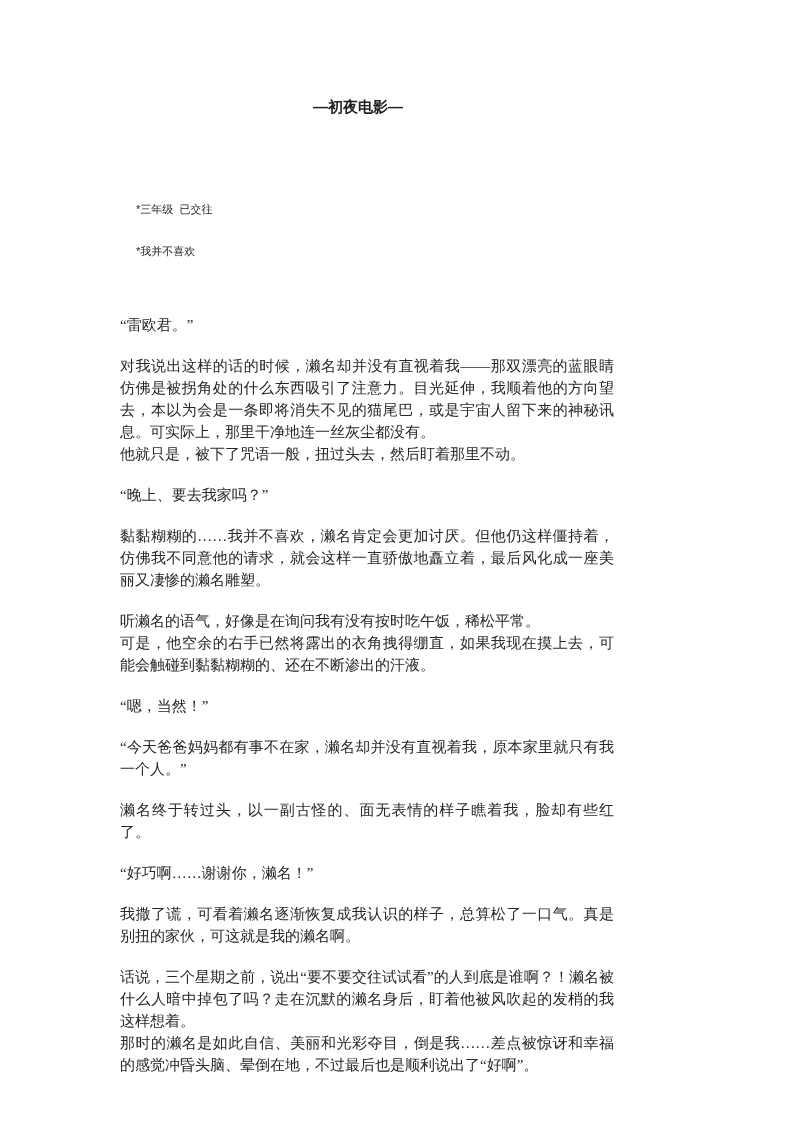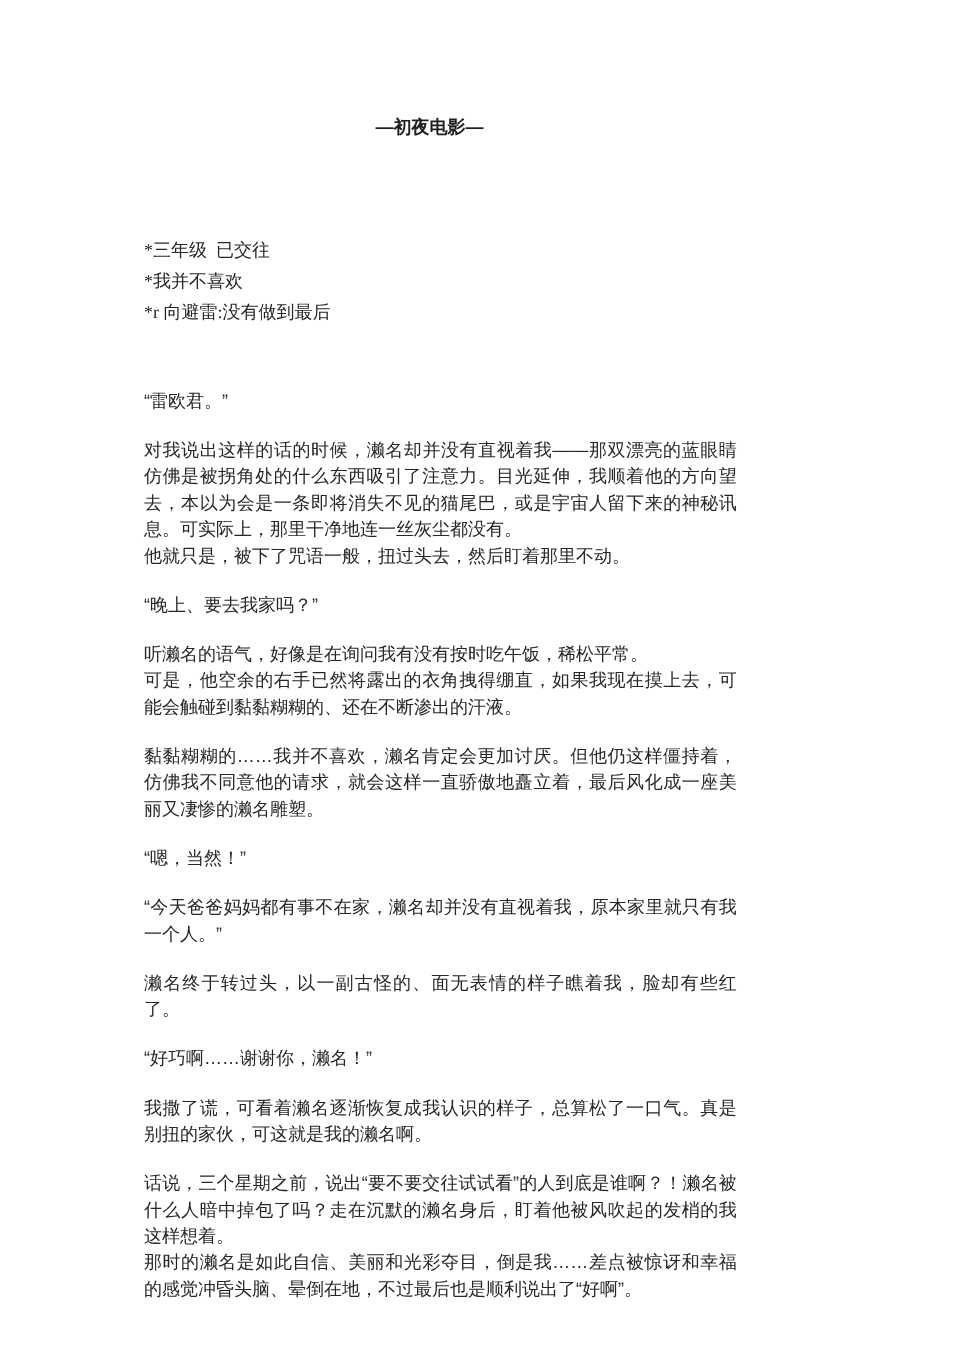--- a/index.html
+++ b/index.html
@@ -27,59 +27,58 @@
     font-weight: bold;
     line-height: 22px;
     text-align: center;
     color: #1f1f1f;
   }
   .meta {
     margin-top: 78px;
     padding: 0 102px 0 120px;
   }
   .note {
-    margin: 0;
-    font-size: 15px;
+    margin: 16px;
+    font-size: 11px;
     line-height: 26px;
     white-space: pre-wrap;
-    font-family: Liberation Serif, serif;
   }
   .body {
     margin-top: 50px;
     padding: 0 102px 0 120px;
+    font-family: Liberation Serif, serif;
   }
   .para {
     margin: 0 0 19px 0;
     font-size: 15px;
     line-height: 22px;
     text-align: justify;
     white-space: pre-wrap;
   }
 </style>
 </head>
 <body>
 
 <div class="page">
 
   <h1 class="title">—初夜电影—</h1>
 
   <div class="meta">
     <p class="note">*三年级  已交往</p>
     <p class="note">*我并不喜欢</p>
-    <p class="note">*r 向避雷:没有做到最后</p>
   </div>
 
   <div class="body">
     <p class="para">“雷欧君。”</p>
     <p class="para">对我说出这样的话的时候，濑名却并没有直视着我——那双漂亮的蓝眼睛仿佛是被拐角处的什么东西吸引了注意力。目光延伸，我顺着他的方向望去，本以为会是一条即将消失不见的猫尾巴，或是宇宙人留下来的神秘讯息。可实际上，那里干净地连一丝灰尘都没有。
 他就只是，被下了咒语一般，扭过头去，然后盯着那里不动。</p>
     <p class="para">“晚上、要去我家吗？”</p>
+    <p class="para">黏黏糊糊的……我并不喜欢，濑名肯定会更加讨厌。但他仍这样僵持着，仿佛我不同意他的请求，就会这样一直骄傲地矗立着，最后风化成一座美丽又凄惨的濑名雕塑。</p>
     <p class="para">听濑名的语气，好像是在询问我有没有按时吃午饭，稀松平常。
 可是，他空余的右手已然将露出的衣角拽得绷直，如果我现在摸上去，可能会触碰到黏黏糊糊的、还在不断渗出的汗液。</p>
-    <p class="para">黏黏糊糊的……我并不喜欢，濑名肯定会更加讨厌。但他仍这样僵持着，仿佛我不同意他的请求，就会这样一直骄傲地矗立着，最后风化成一座美丽又凄惨的濑名雕塑。</p>
     <p class="para">“嗯，当然！”</p>
     <p class="para">“今天爸爸妈妈都有事不在家，濑名却并没有直视着我，原本家里就只有我一个人。”</p>
     <p class="para">濑名终于转过头，以一副古怪的、面无表情的样子瞧着我，脸却有些红了。</p>
     <p class="para">“好巧啊……谢谢你，濑名！”</p>
     <p class="para">我撒了谎，可看着濑名逐渐恢复成我认识的样子，总算松了一口气。真是别扭的家伙，可这就是我的濑名啊。</p>
     <p class="para">话说，三个星期之前，说出“要不要交往试试看”的人到底是谁啊？！濑名被什么人暗中掉包了吗？走在沉默的濑名身后，盯着他被风吹起的发梢的我这样想着。
 那时的濑名是如此自信、美丽和光彩夺目，倒是我……差点被惊讶和幸福的感觉冲昏头脑、晕倒在地，不过最后也是顺利说出了“好啊”。</p>
   </div>
 
 </div>

